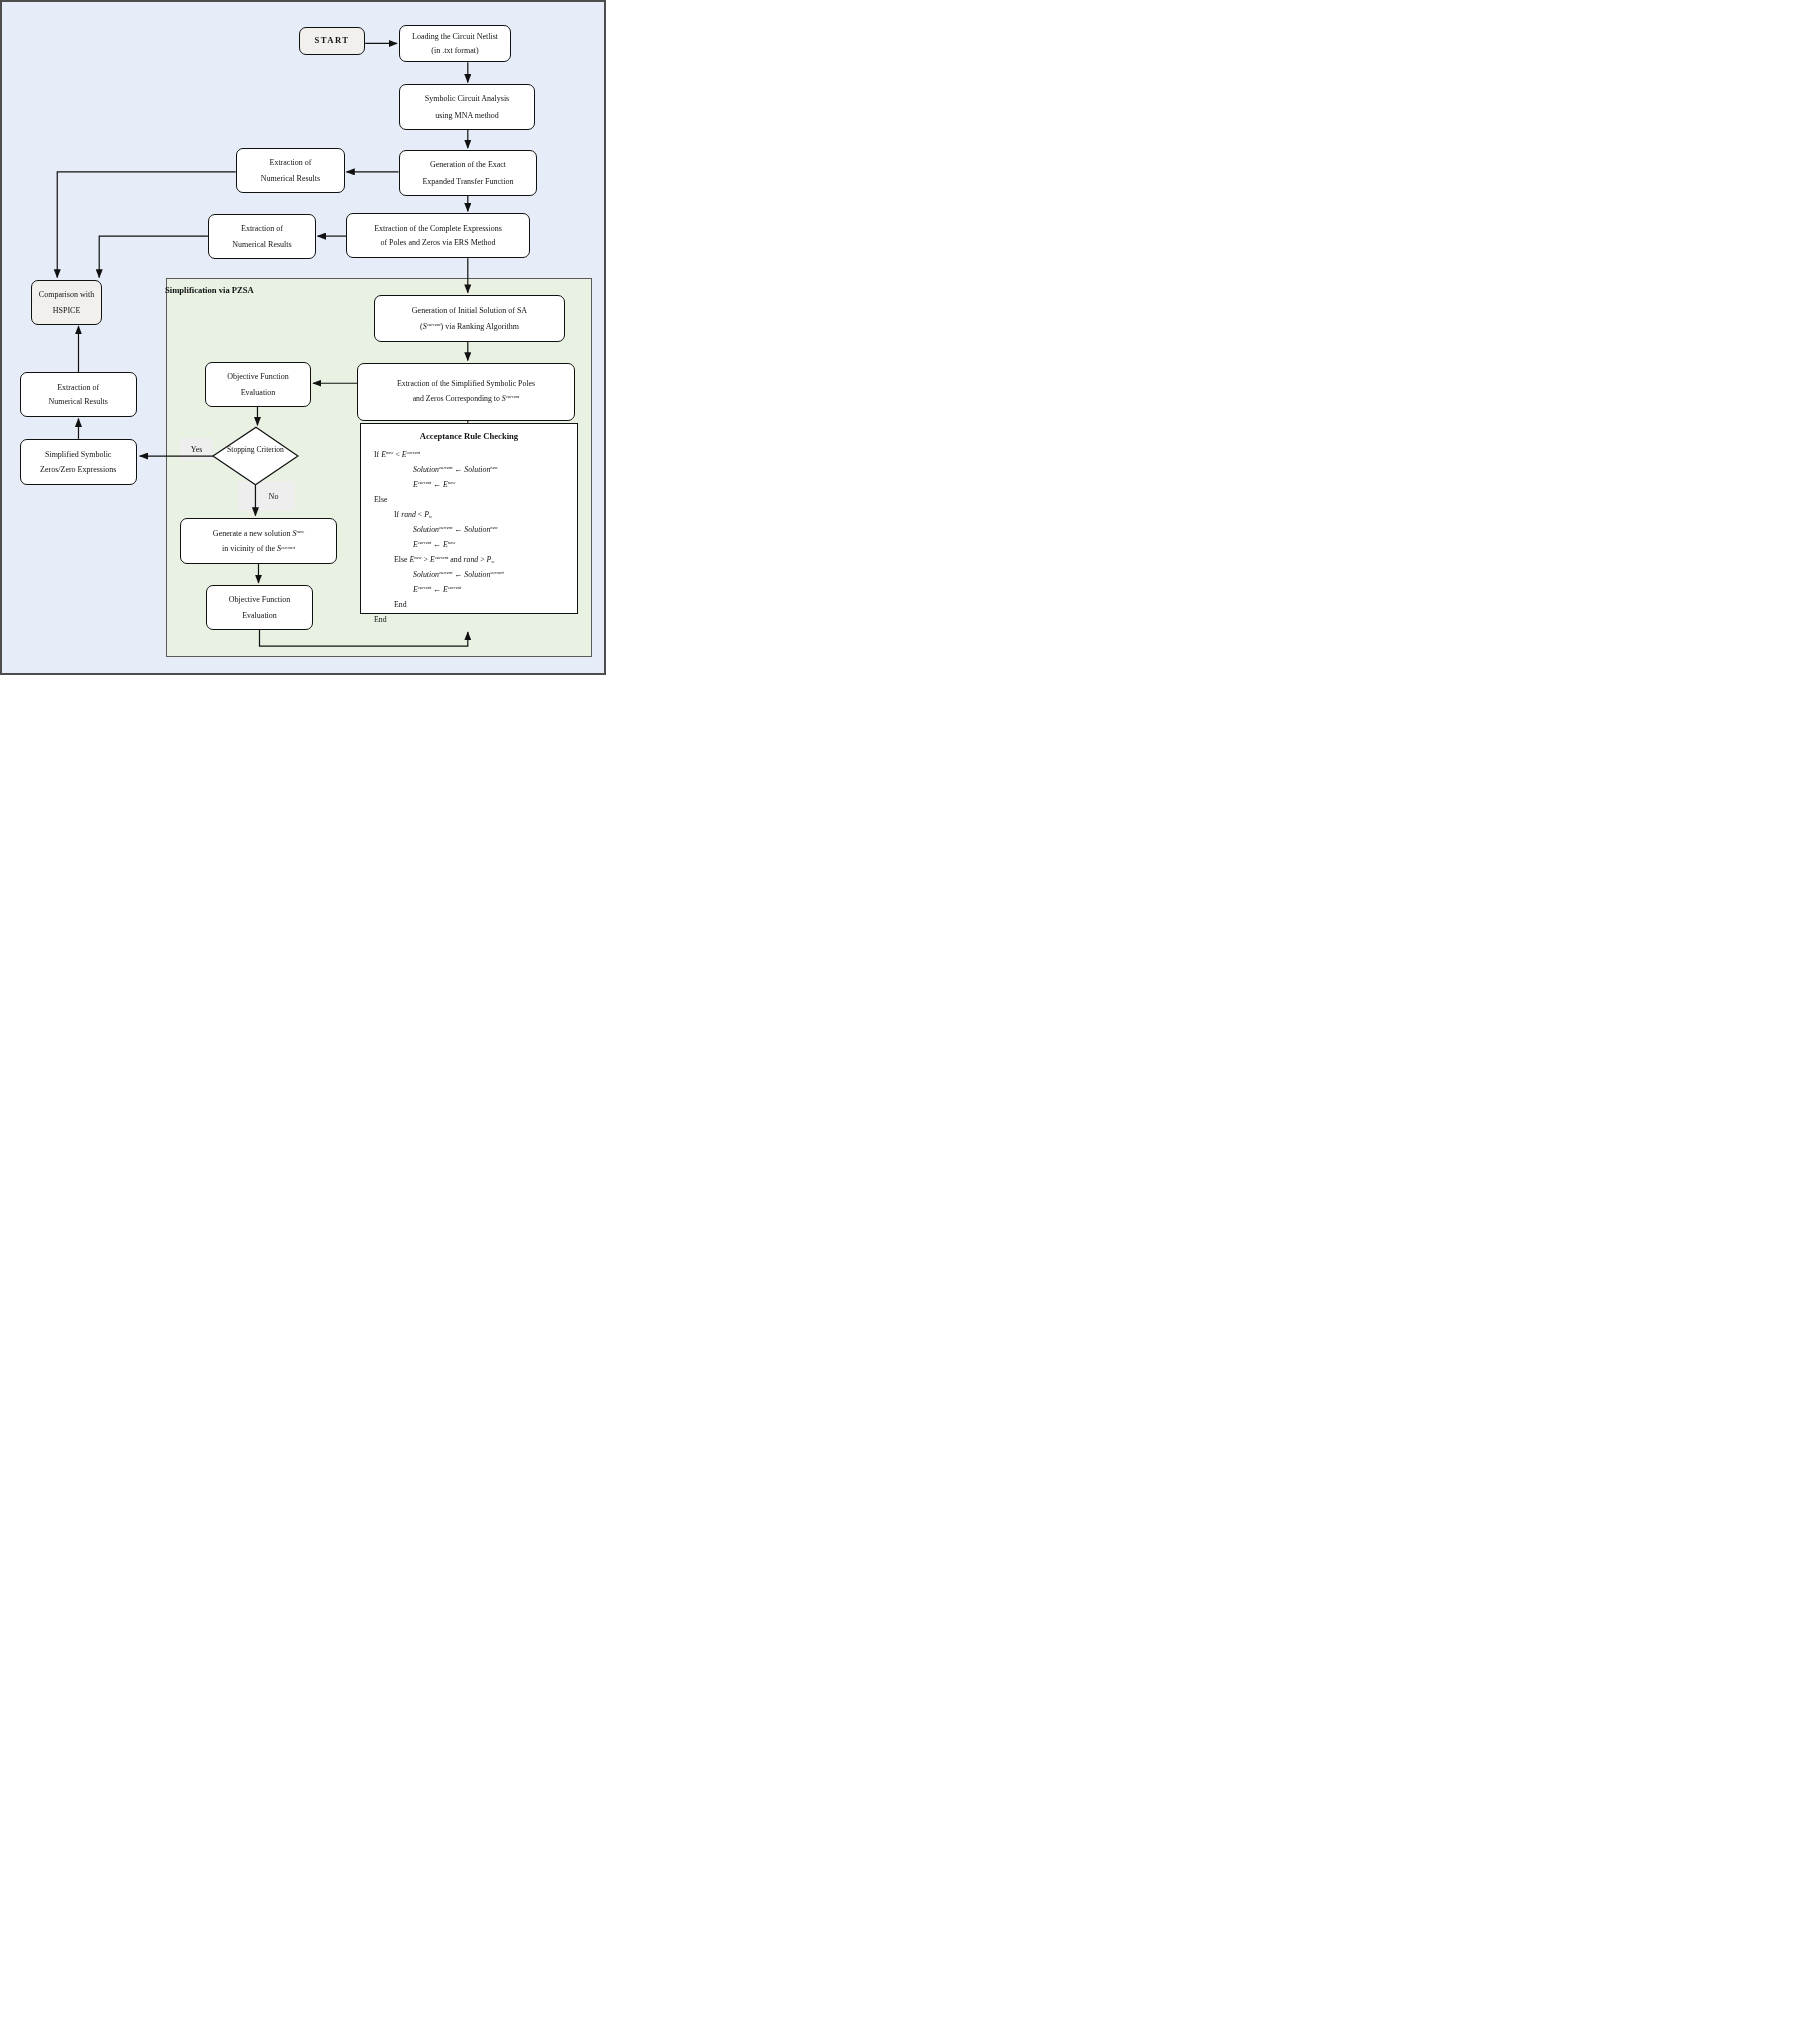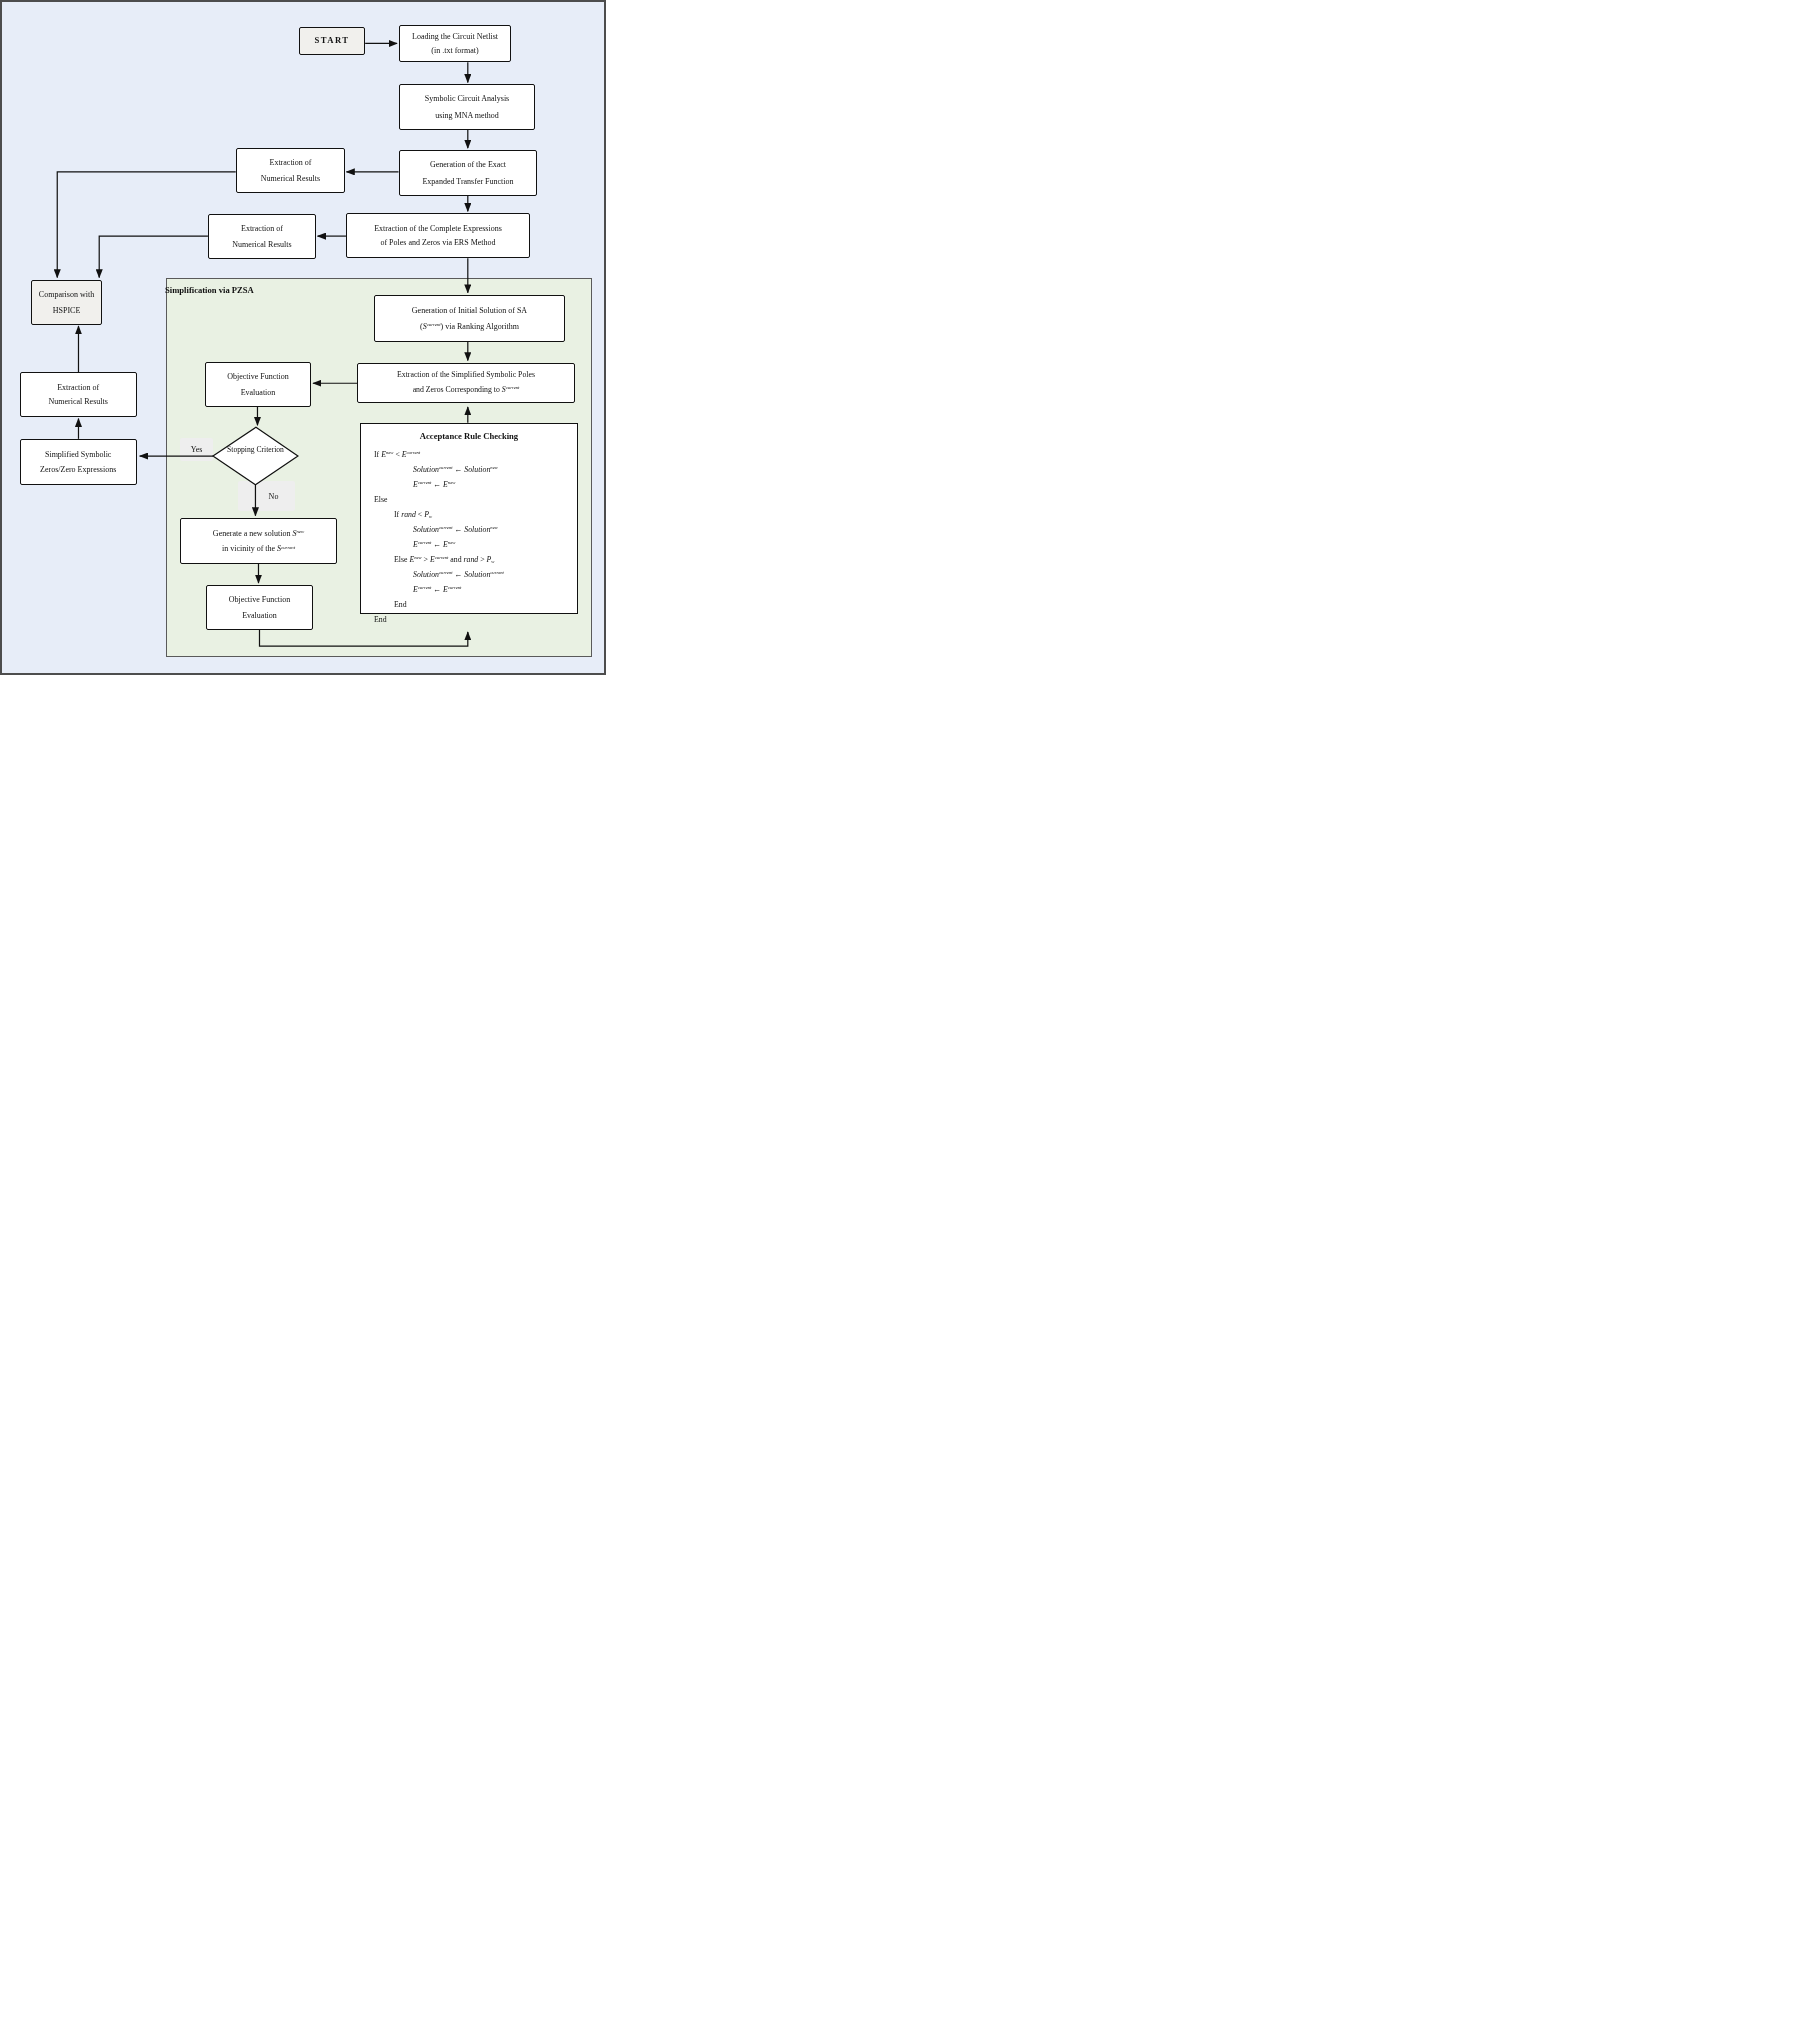--- a/index.html
+++ b/index.html
@@ -23,21 +23,21 @@
     position:absolute;
     font-weight:bold;
     font-size:8.6px;
     color:#111;
   }
   .node{
     position:absolute;
     box-sizing:border-box;
     background:#ffffff;
     border:1.3px solid #111;
-    border-radius:2px;
+    border-radius:7px;
     display:flex;
     flex-direction:column;
     align-items:center;
     justify-content:center;
     text-align:center;
     font-size:8px;
     line-height:1.15;
     gap:6.6px;
     z-index:4;
   }
@@ -172,21 +172,21 @@
   <div class="node" style="left:17.7px;top:437px;width:117px;height:46px;gap:6px;">
     <span class="ln"><span>Simplified Symbolic</span></span>
     <span class="ln"><span>Zeros/Zero Expressions</span></span>
   </div>
 
   <div class="node" style="left:372px;top:293px;width:191px;height:47px;gap:6.6px;">
     <span class="ln"><span>Generation of Initial Solution of SA</span></span>
     <span class="ln"><span>(</span><span class="it">S</span><span class="sp">current</span><span>) via Ranking Algorithm</span></span>
   </div>
 
-  <div class="node" style="left:355px;top:361px;width:218px;height:40px;gap:6px;font-size:7.8px;">
+  <div class="node" style="left:355px;top:361px;width:218px;height:58px;gap:6px;font-size:7.8px;">
     <span class="ln"><span>Extraction of the Simplified Symbolic Poles</span></span>
     <span class="ln"><span>and Zeros Corresponding to </span><span class="it">S</span><span class="sp">current</span></span>
   </div>
 
   <div class="node" style="left:203px;top:360px;width:106px;height:45px;gap:6px;">
     <span class="ln"><span>Objective Function</span></span>
     <span class="ln"><span>Evaluation</span></span>
   </div>
 
   <div class="diamond-text" style="left:211px;top:443px;width:85px;">

